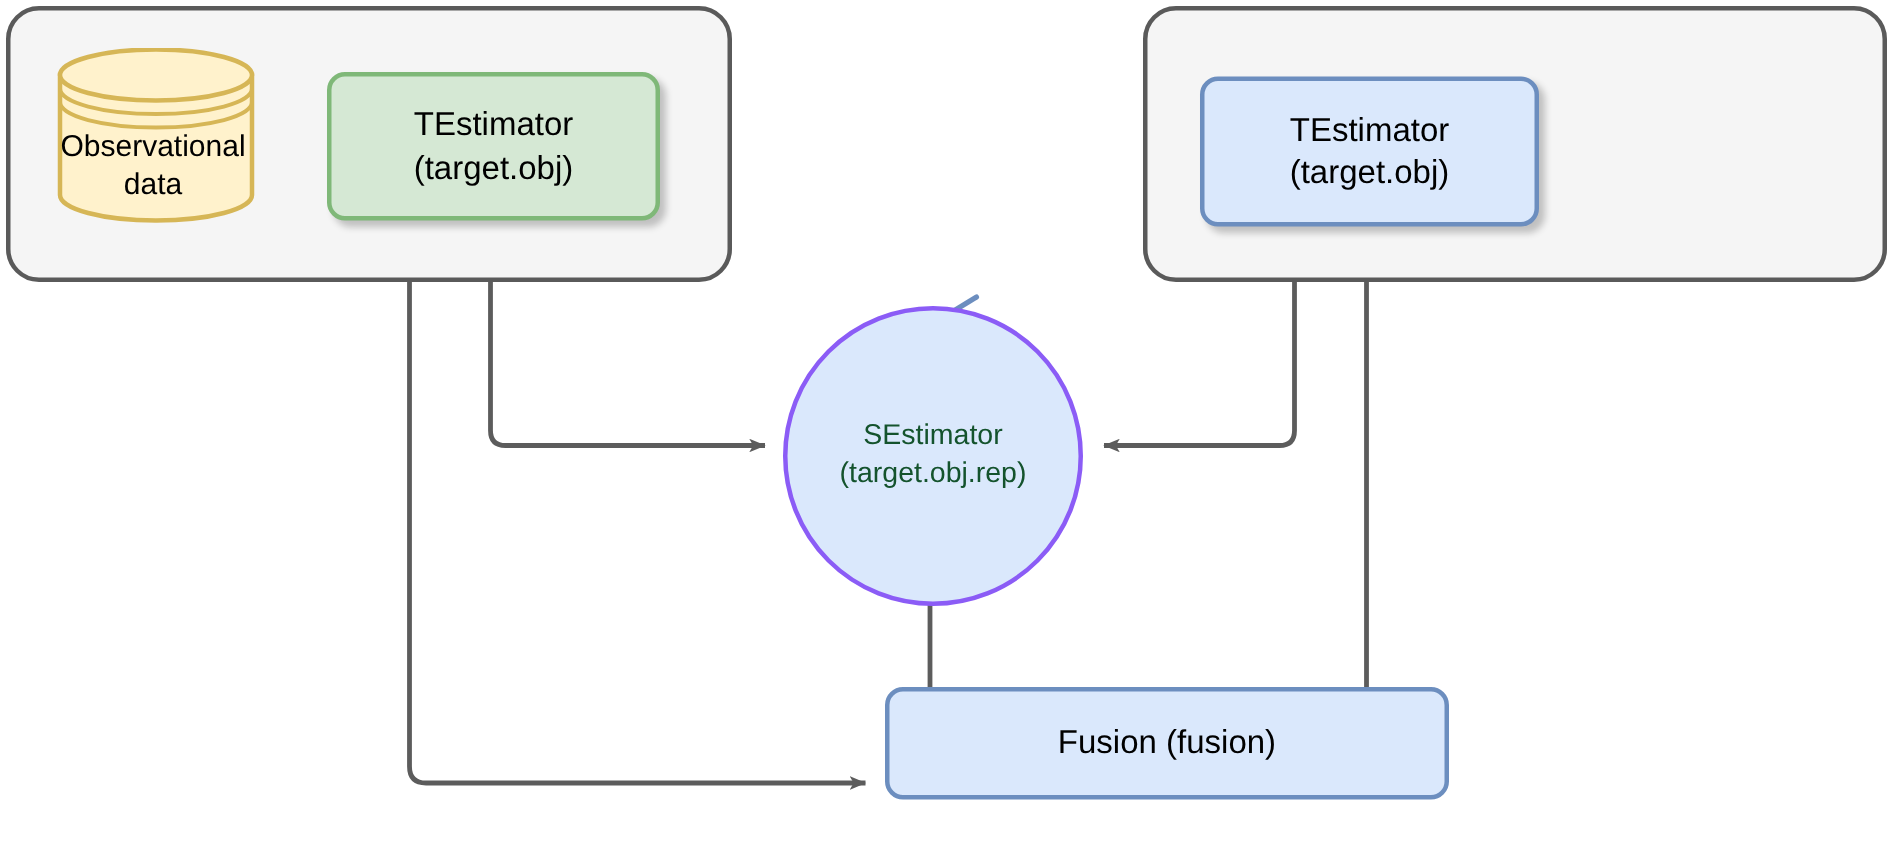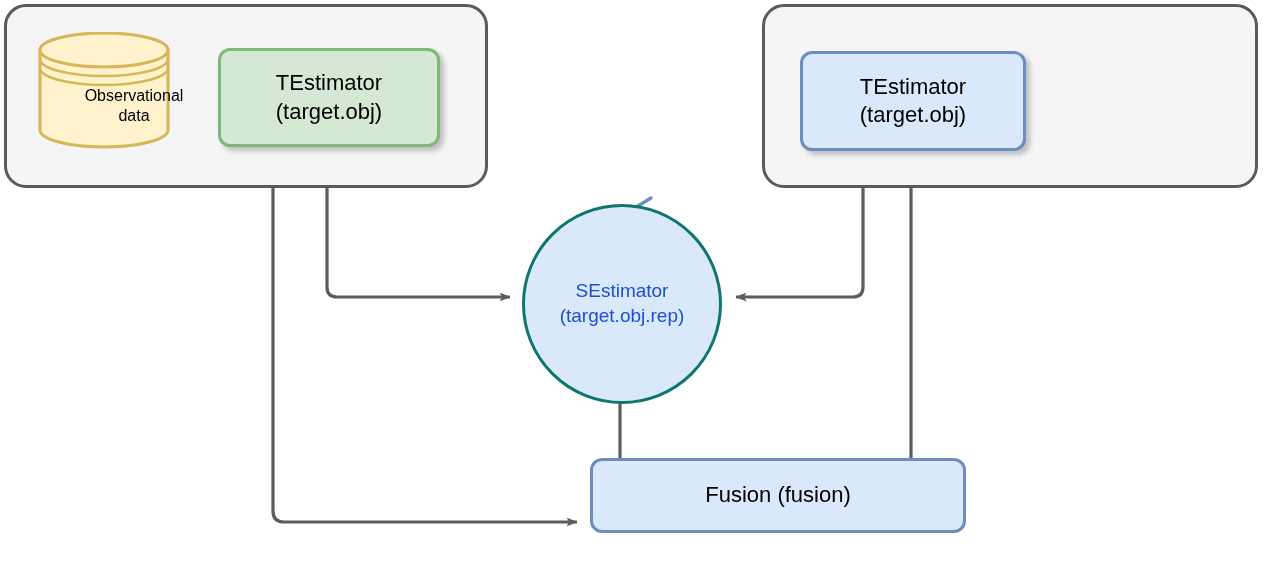--- a/index.html
+++ b/index.html
@@ -46,43 +46,43 @@
     border: 3px solid #7fb878;
   }
   .node-blue {
     background: #dae8fc;
     border: 3px solid #6c8ebf;
   }
   .node-circle {
     position: absolute;
     box-sizing: border-box;
     background: #dae8fc;
-    border: 3px solid #0f766e;
+    border: 3px solid #8b5cf6;
     border-radius: 50%;
     display: flex;
     align-items: center;
     justify-content: center;
     text-align: center;
-    color: #1d4ed8;
+    color: #14532d;
     line-height: 1.3;
   }
   .cylinder {
     position: absolute;
   }
   .cyl-label {
     position: absolute;
     width: 100%;
     text-align: center;
     color: #000000;
     line-height: 1.25;
     pointer-events: none;
   }
   .fs22 { font-size: 22px; }
   .fs19 { font-size: 19px; }
-  .fs16 { font-size: 16px; padding-left: 32px; }
+  .fs16 { font-size: 20px; }
 </style>
 </head>
 <body>
 
 <div id="canvas">
 
   <svg id="edges" viewBox="0 0 1264 564" xmlns="http://www.w3.org/2000/svg">
     <defs>
       <marker id="arrowEnd" markerWidth="11" markerHeight="9" refX="10.5" refY="4.5" orient="auto" markerUnits="userSpaceOnUse">
         <path d="M0,0 L11,4.5 L0,9 L2.6,4.5 z" fill="#5c5c5c"></path>

